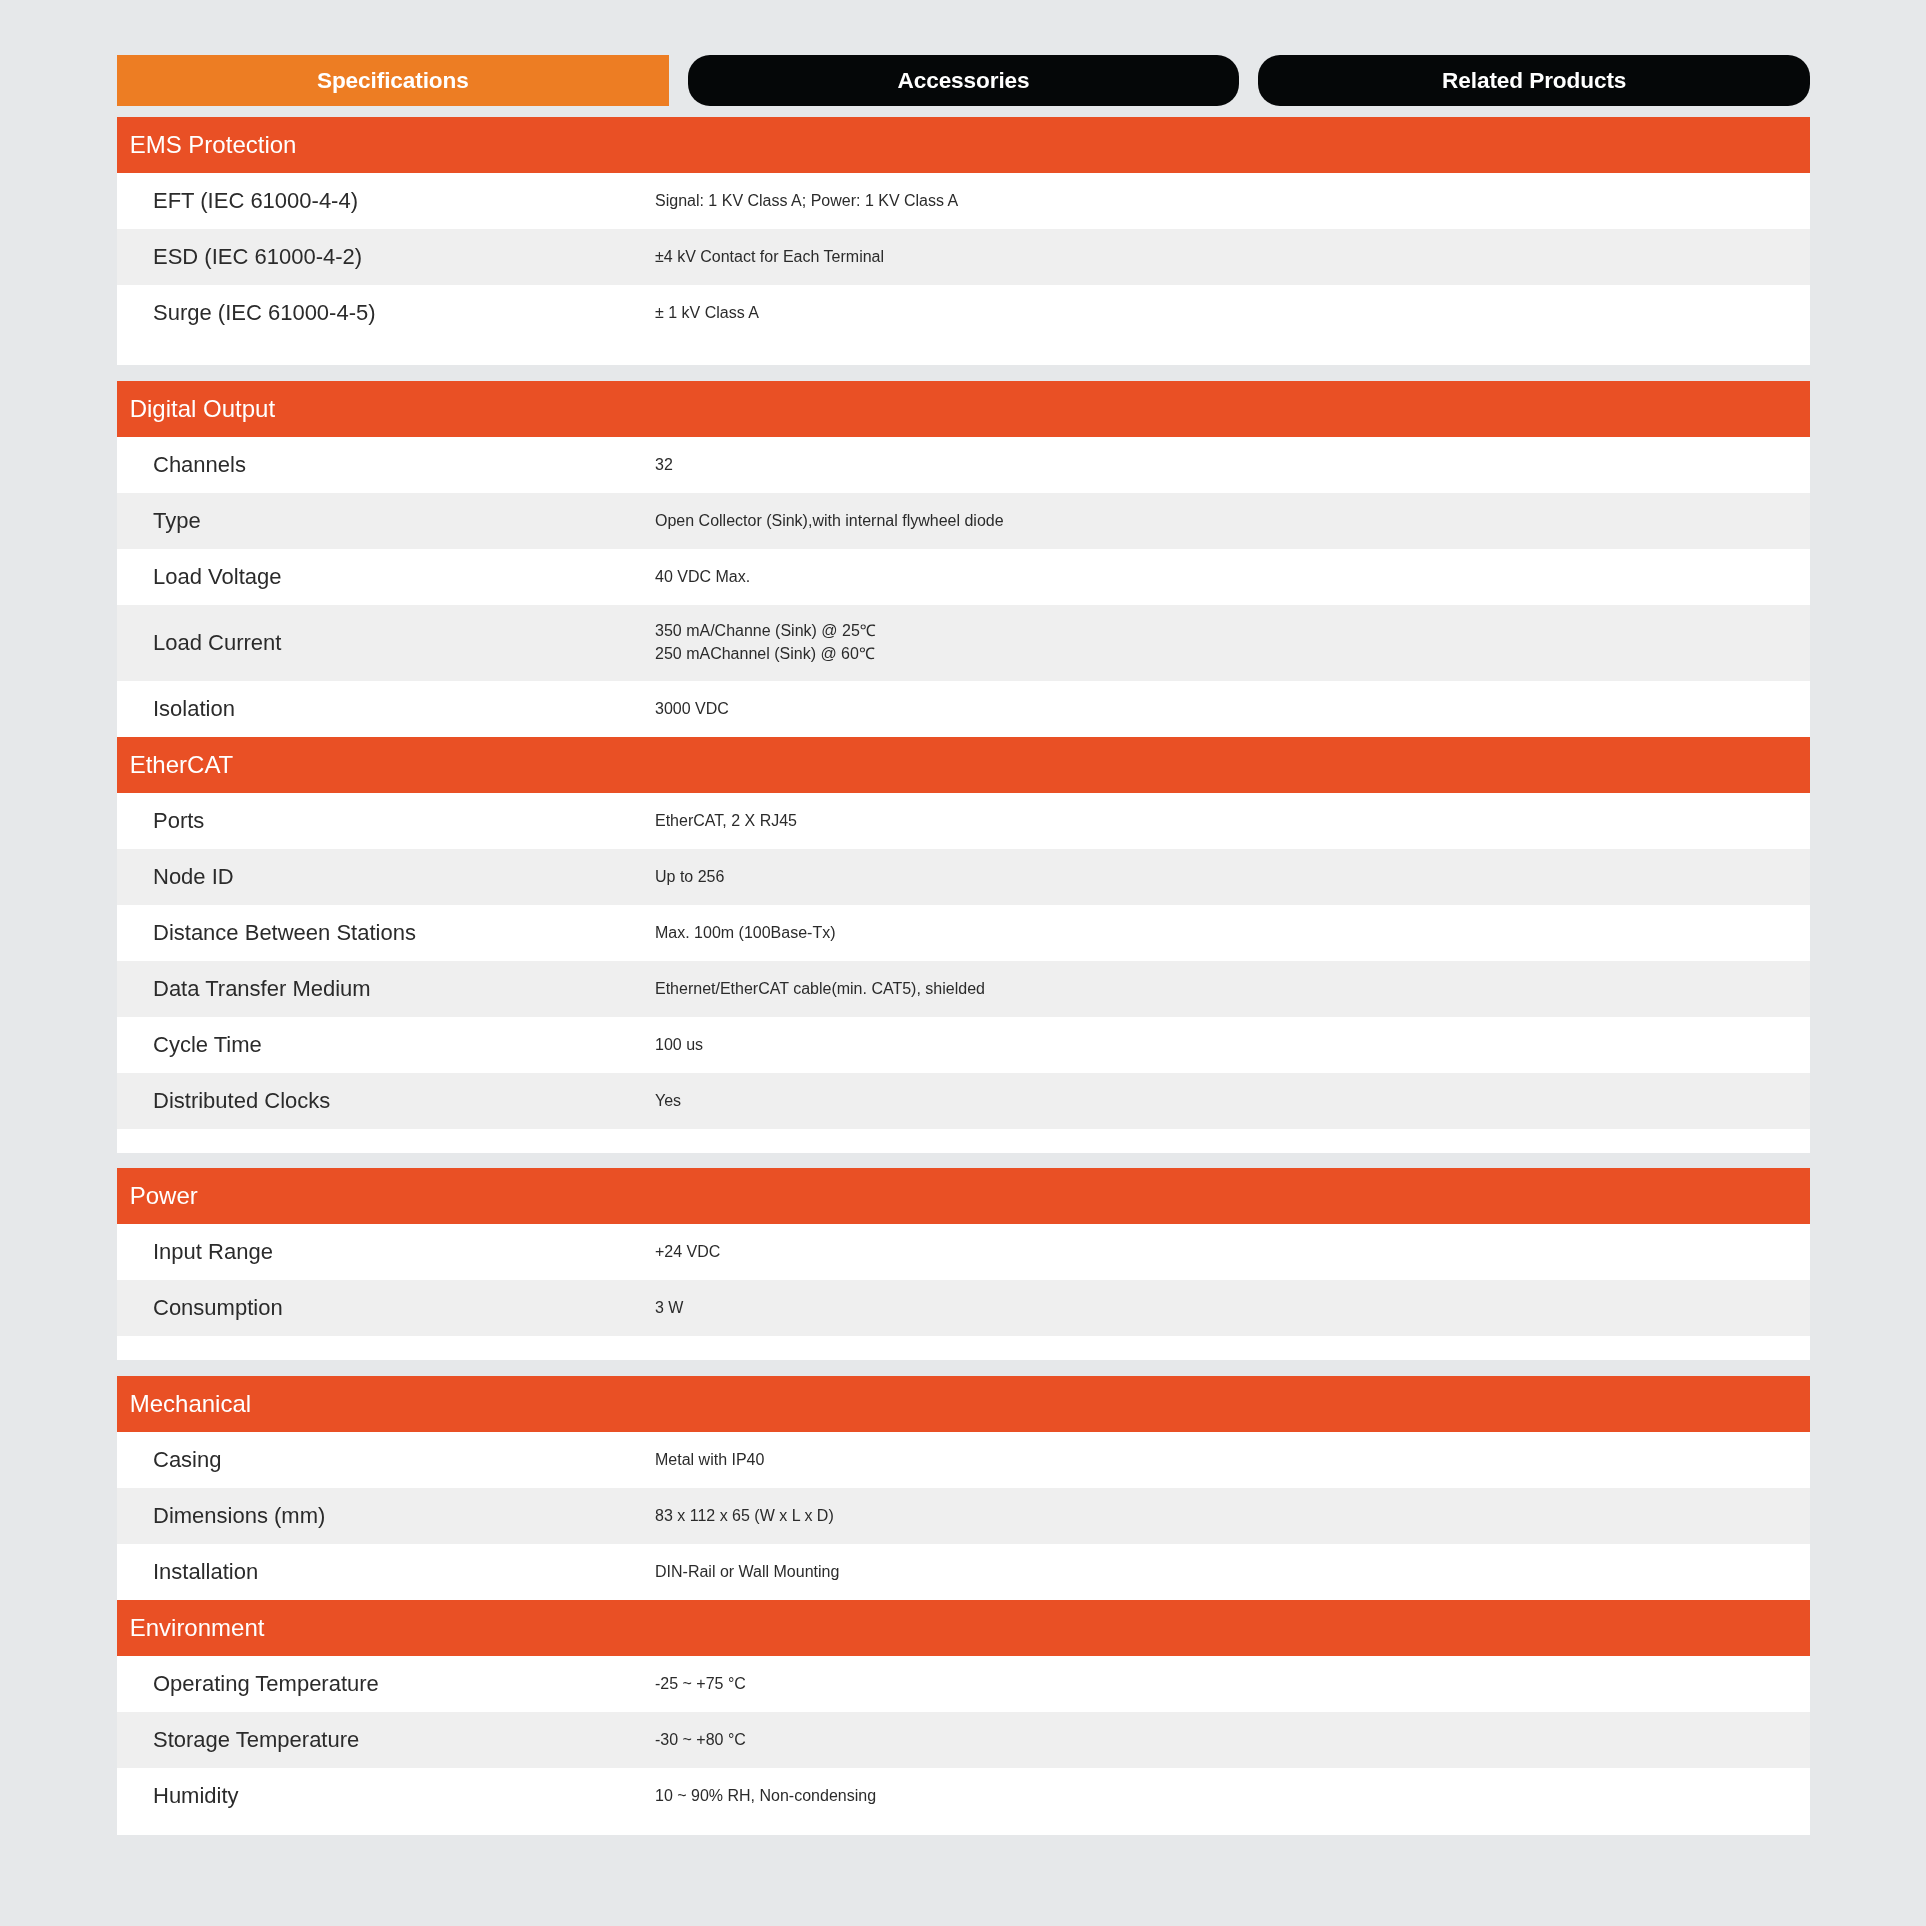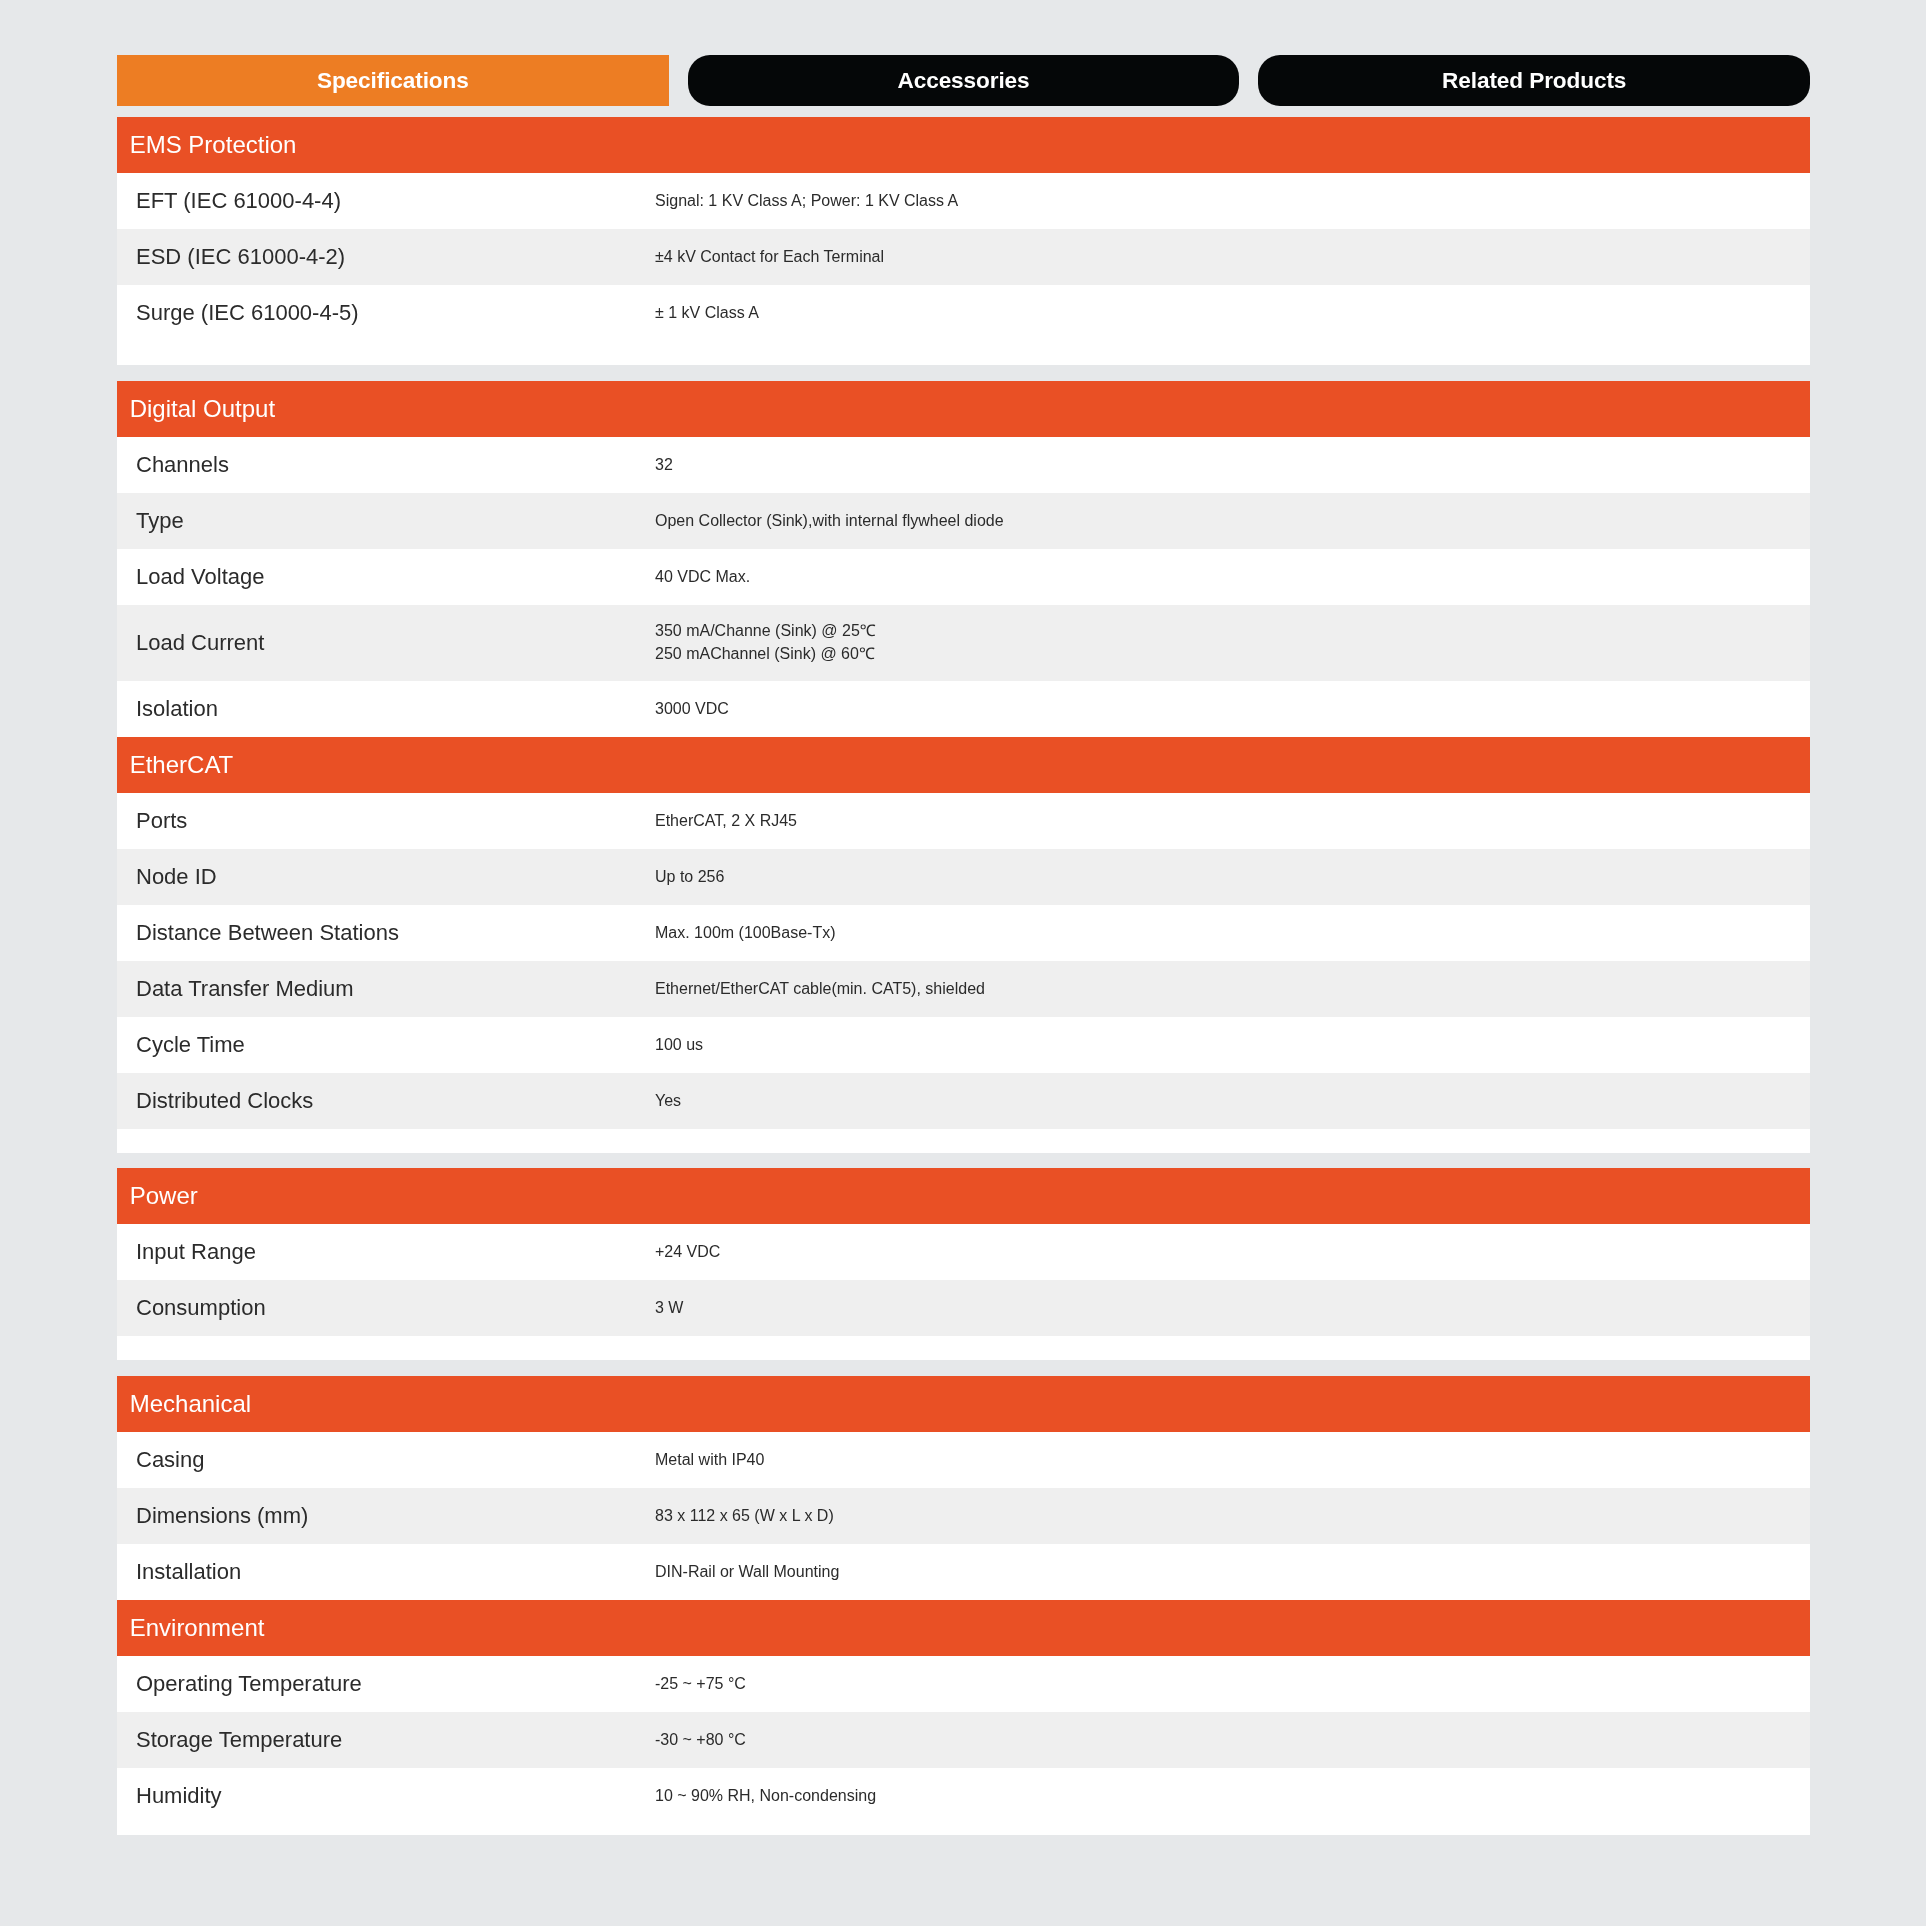--- a/index.html
+++ b/index.html
@@ -78,21 +78,21 @@
     min-height: 56px;
     box-sizing: border-box;
     background: #ffffff;
   }
   .row.alt { background: #efefef; }
   .row.tall { min-height: 76px; }
 
   .cell-label {
     width: 538px;
     flex: 0 0 538px;
-    padding-left: 19px;
+    padding-left: 36px;
     box-sizing: border-box;
     font-size: 22px;
     color: #2b2b2b;
   }
   .cell-value {
     flex: 1 1 auto;
     padding-right: 17px;
     box-sizing: border-box;
     font-size: 16px;
     color: #2b2b2b;

